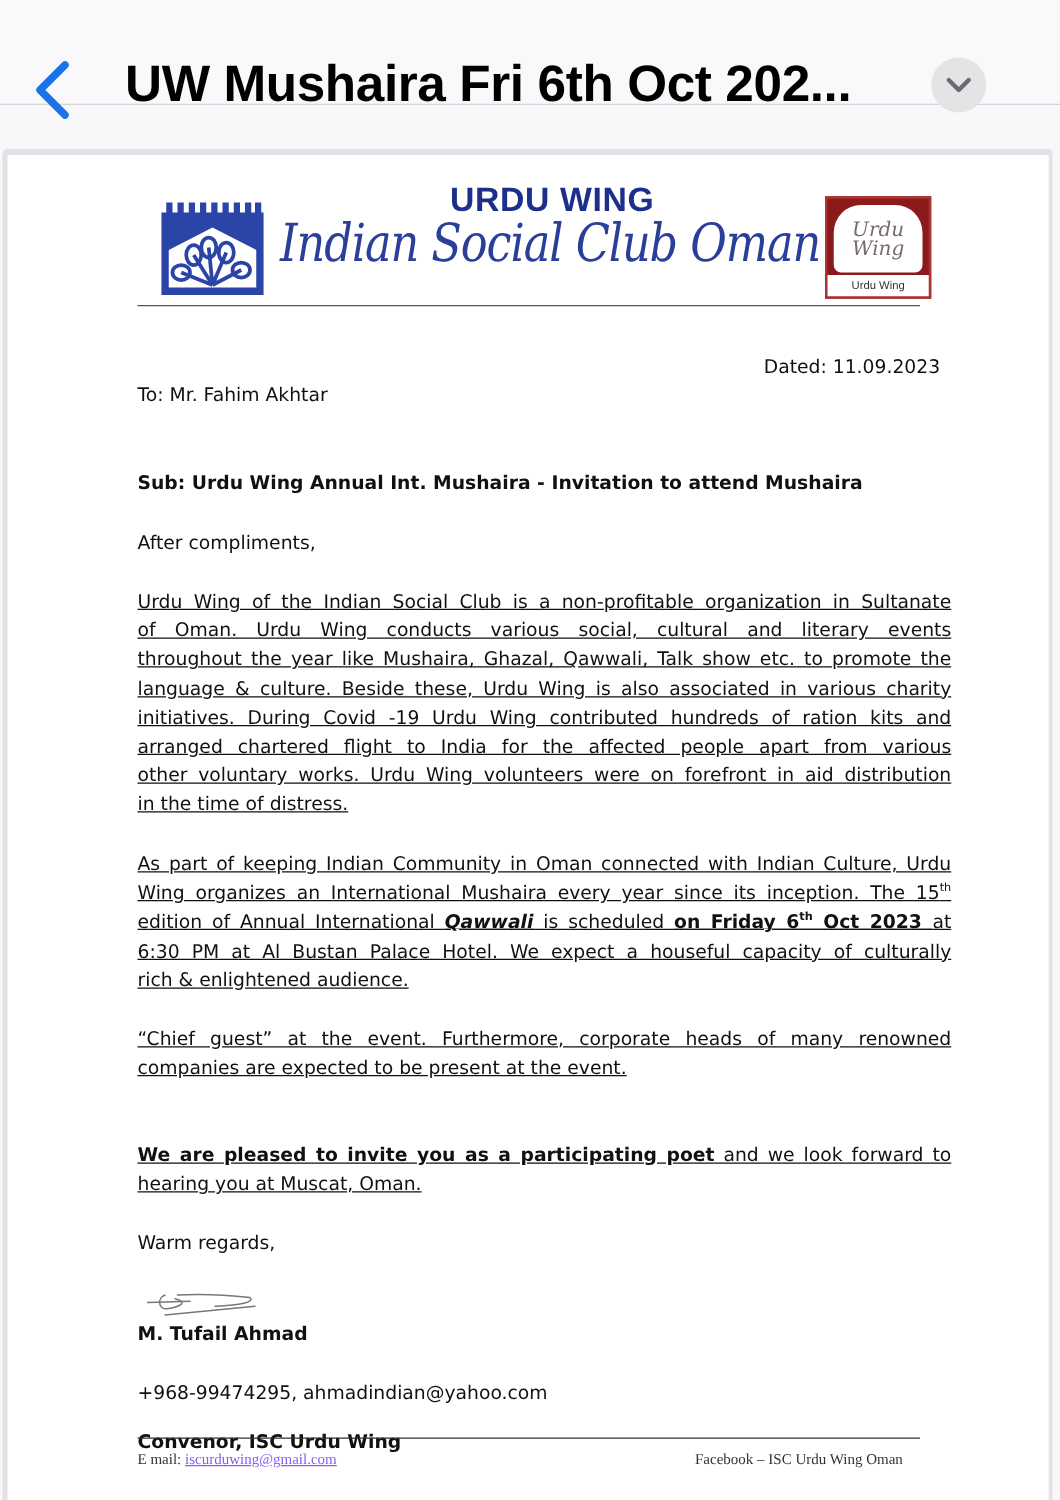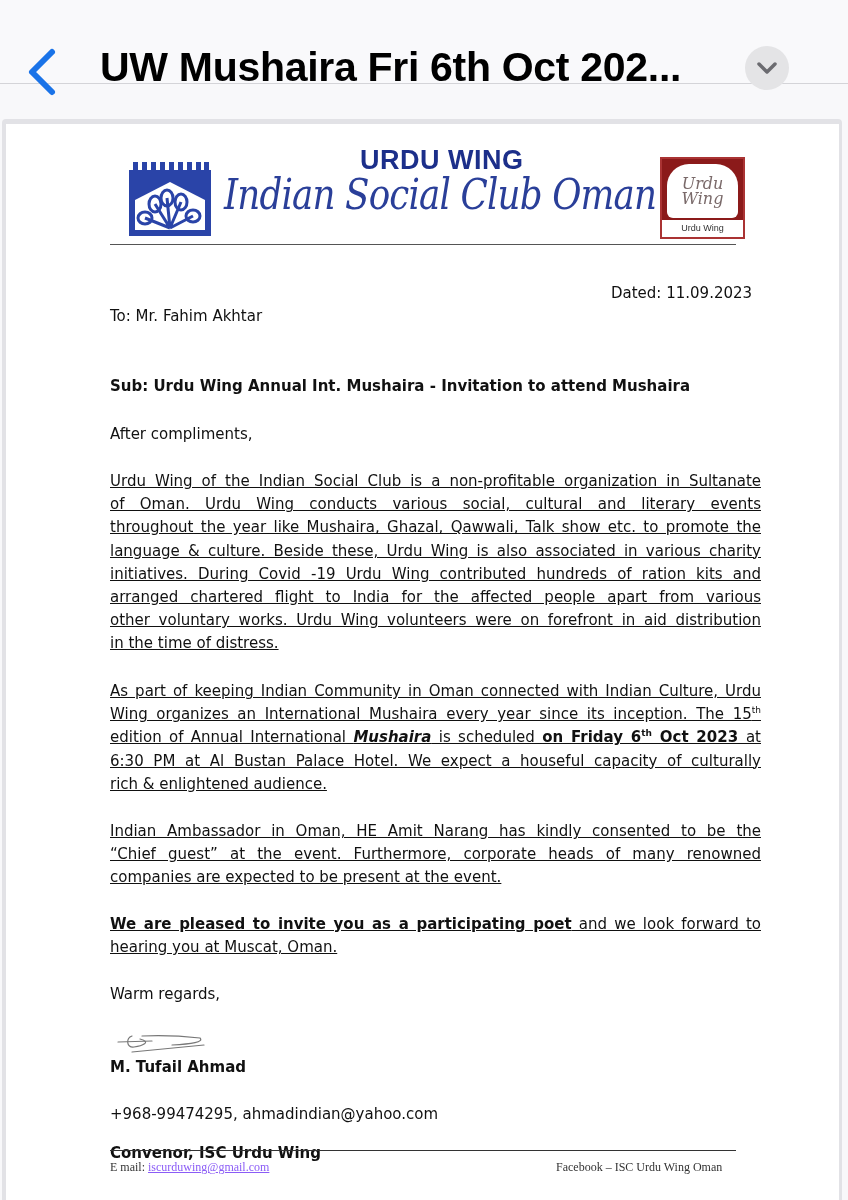--- a/index.html
+++ b/index.html
@@ -120,27 +120,26 @@
     <span class="line">language &amp; culture. Beside these, Urdu Wing is also associated in various charity</span>
     <span class="line">initiatives. During Covid -19 Urdu Wing contributed hundreds of ration kits and</span>
     <span class="line">arranged chartered flight to India for the affected people apart from various</span>
     <span class="line">other voluntary works. Urdu Wing volunteers were on forefront in aid distribution</span>
     <span class="line last">in the time of distress.</span>
   </div>
 
   <div class="para para2">
     <span class="line">As part of keeping Indian Community in Oman connected with Indian Culture, Urdu</span>
     <span class="line"><span>Wing organizes an International Mushaira every year since its inception. The 15</span><sup>th</sup></span>
-    <span class="line"><span>edition of Annual International </span><span class="u-bold-it">Mushaira</span><span> is scheduled </span><span class="u-bold"><span>on Friday 6</span><sup>th</sup><span> Oct 2023 </span></span><span>at</span></span>
+    <span class="line"><span>edition of Annual International </span><span class="u-bold-it">Qawwali</span><span> is scheduled </span><span class="u-bold"><span>on Friday 6</span><sup>th</sup><span> Oct 2023 </span></span><span>at</span></span>
     <span class="line">6:30 PM at Al Bustan Palace Hotel. We expect a houseful capacity of culturally</span>
     <span class="line last">rich &amp; enlightened audience.</span>
   </div>
 
   <div class="para para3">
-    <span class="line">Indian Ambassador in Oman, HE Amit Narang has kindly consented to be the</span>
     <span class="line">“Chief guest” at the event. Furthermore, corporate heads of many renowned</span>
     <span class="line last">companies are expected to be present at the event.</span>
   </div>
 
   <div class="para para4">
     <span class="line"><span class="bold">We are pleased to invite you as a participating poet</span><span> and we look forward to</span></span>
     <span class="line last">hearing you at Muscat, Oman.</span>
   </div>
 
   <div class="abs regards">Warm regards,</div>

